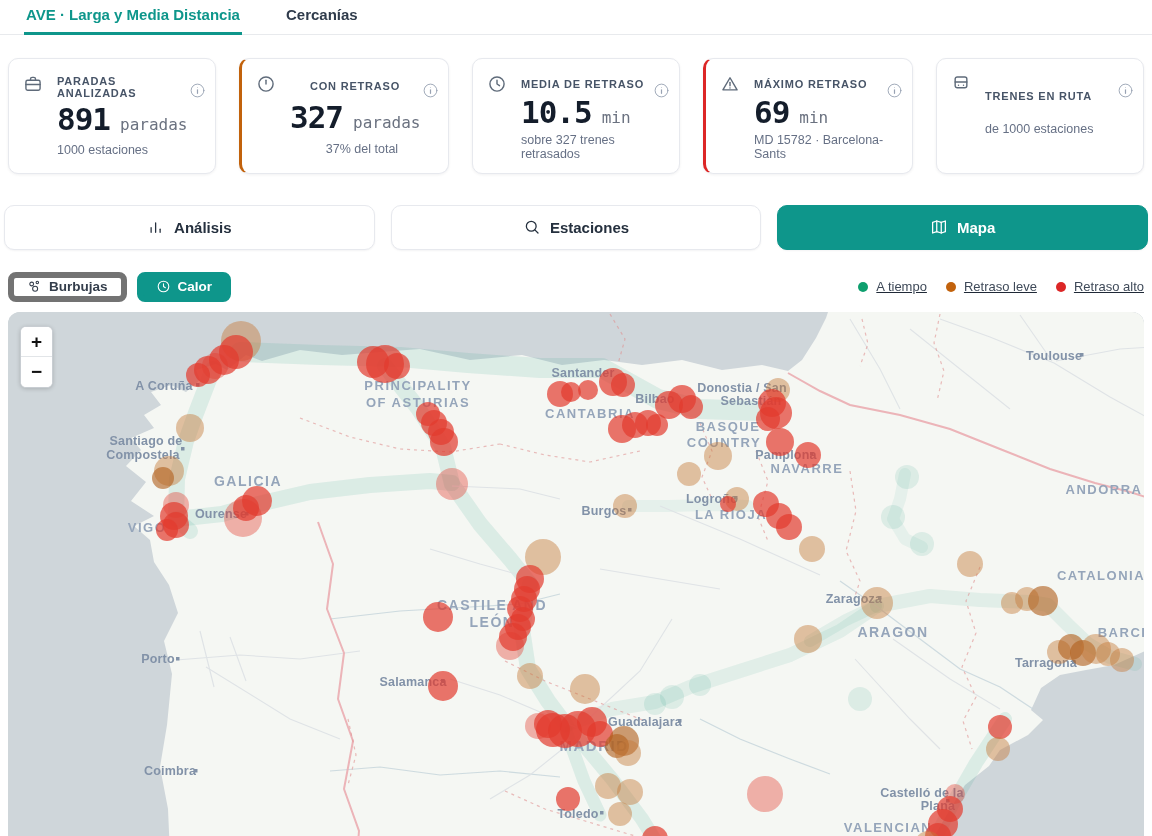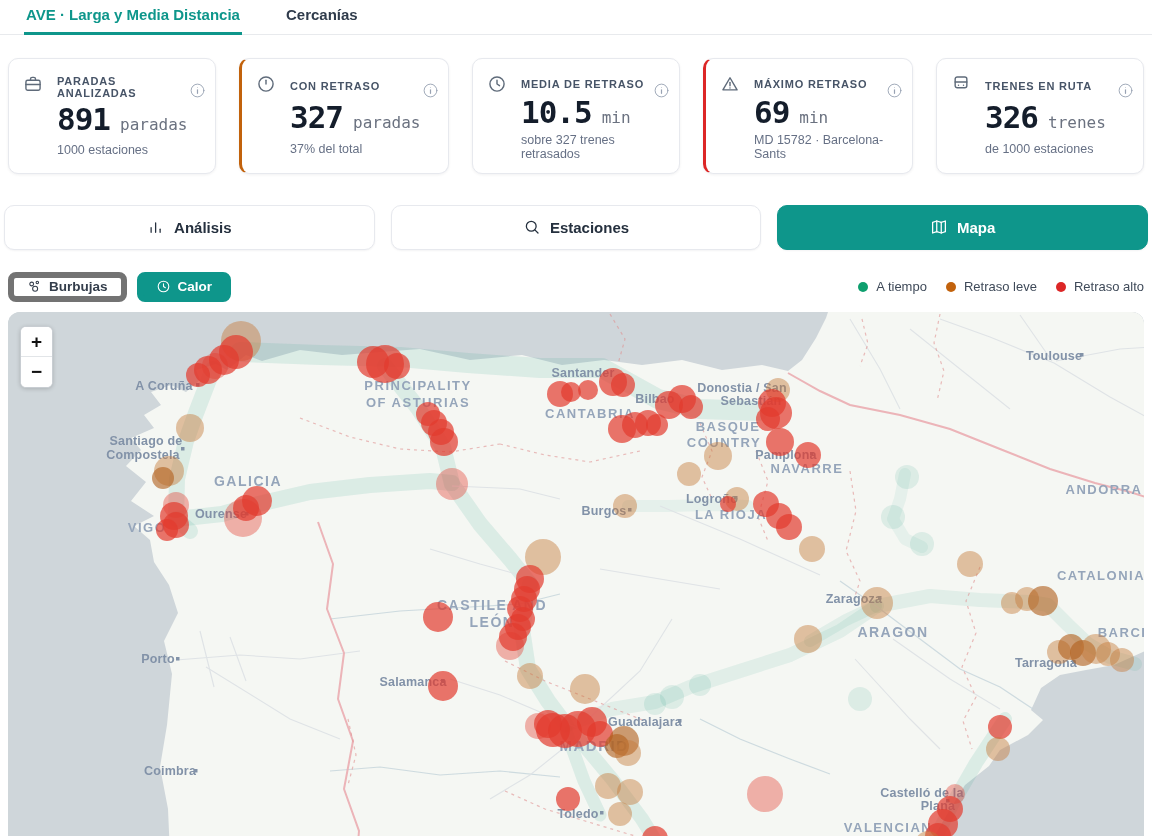--- a/index.html
+++ b/index.html
@@ -28,21 +28,21 @@
     font-size:15px;font-weight:700;color:#25303e;cursor:pointer;}
   .viewbtn.active{background:#0E968B;color:#fff;border-color:#0E968B;}
   .viewbtn .ic{width:18px;height:18px;}
   
   .map-toolbar{display:flex;align-items:center;justify-content:space-between;margin:22px 8px 0;height:30px;}
   .modes{display:flex;gap:10px;}
   .modebtn{display:flex;align-items:center;gap:7px;height:30px;padding:0 13px;border-radius:8px;
     border:6px solid #737373;background:#fff;font-size:13.5px;font-weight:700;color:#333d4b;cursor:pointer;}
   .modebtn.active{background:#0E968B;border-color:#0E968B;color:#fff;}
   .modebtn .ic{width:15px;height:15px;}
-  .legend{display:flex;gap:19px;align-items:center;}
+  .legend{display:flex;gap:19px;align-items:center;text-decoration:underline;}
   .lgitem{display:flex;gap:8px;align-items:center;font-size:13px;color:#3f4a59;}
   .dot{width:10px;height:10px;border-radius:50%;}
   
   .map-wrap{position:relative;margin:10px 8px 0;height:543px;border-radius:12px 12px 0 0;overflow:hidden;background:#CFD6DA;}
   .map-wrap svg{position:absolute;inset:0;width:100%;height:100%;}
   .zoomctl{position:absolute;left:12px;top:14px;width:31px;background:#fff;border:1px solid #c8cdd2;border-radius:6px;
     box-shadow:0 1px 4px rgba(0,0,0,.18);overflow:hidden;}
   .zoomctl button{display:block;width:100%;height:30px;background:#fff;border:0;font-size:19px;font-weight:700;color:#111;cursor:pointer;line-height:1;padding:0;font-family:"Liberation Sans",sans-serif;}
   .zoomctl button:first-child{border-bottom:1px solid #e2e5e8;}
 </style>
@@ -70,21 +70,21 @@
       </div>
       <div class="sub">1000 estaciones</div>
       <span class="ic info">
         <svg viewBox="0 0 24 24" fill="none" stroke="currentColor" stroke-width="1.3" stroke-linecap="round">
           <circle cx="12" cy="12" r="9"></circle>
           <path d="M12 11v5" stroke-width="1.7"></path>
           <circle cx="12" cy="7.8" r="0.6" fill="currentColor" stroke="none"></circle>
         </svg>
       </span>
     </div>
-    <div class="card" style="border-left: 3px solid rgb(194, 98, 12);">
+    <div class="card" style="border-left: 3px solid rgb(194, 98, 12); text-align: center;">
       <span class="ic">
         <svg viewBox="0 0 24 24" fill="none" stroke="currentColor" stroke-width="1.7" stroke-linecap="round" stroke-linejoin="round">
           <circle cx="12" cy="12" r="8.5"></circle>
           <path d="M12 12V7.5"></path>
         </svg>
       </span>
       <div class="title">CON RETRASO</div>
       <div class="valrow">
         <span class="value">327</span>
         <span class="unit">paradas</span>
@@ -143,24 +143,20 @@
     </div>
     <div class="card">
       <span class="ic">
         <svg viewBox="0 0 24 24" fill="none" stroke="currentColor" stroke-width="1.7" stroke-linecap="round" stroke-linejoin="round">
           <rect x="5" y="3.5" width="14" height="13" rx="2.5"></rect>
           <path d="M5 9.5h14"></path>
           <path d="M9 13.5h.01M15 13.5h.01"></path>
         </svg>
       </span>
       <div class="title">TRENES EN RUTA</div>
-      <div class="valrow">
-        <span class="value">326</span>
-        <span class="unit">trenes</span>
-      </div>
       <div class="sub">de 1000 estaciones</div>
       <span class="ic info">
         <svg viewBox="0 0 24 24" fill="none" stroke="currentColor" stroke-width="1.3" stroke-linecap="round">
           <circle cx="12" cy="12" r="9"></circle>
           <path d="M12 11v5" stroke-width="1.7"></path>
           <circle cx="12" cy="7.8" r="0.6" fill="currentColor" stroke="none"></circle>
         </svg>
       </span>
     </div>
   </section>

